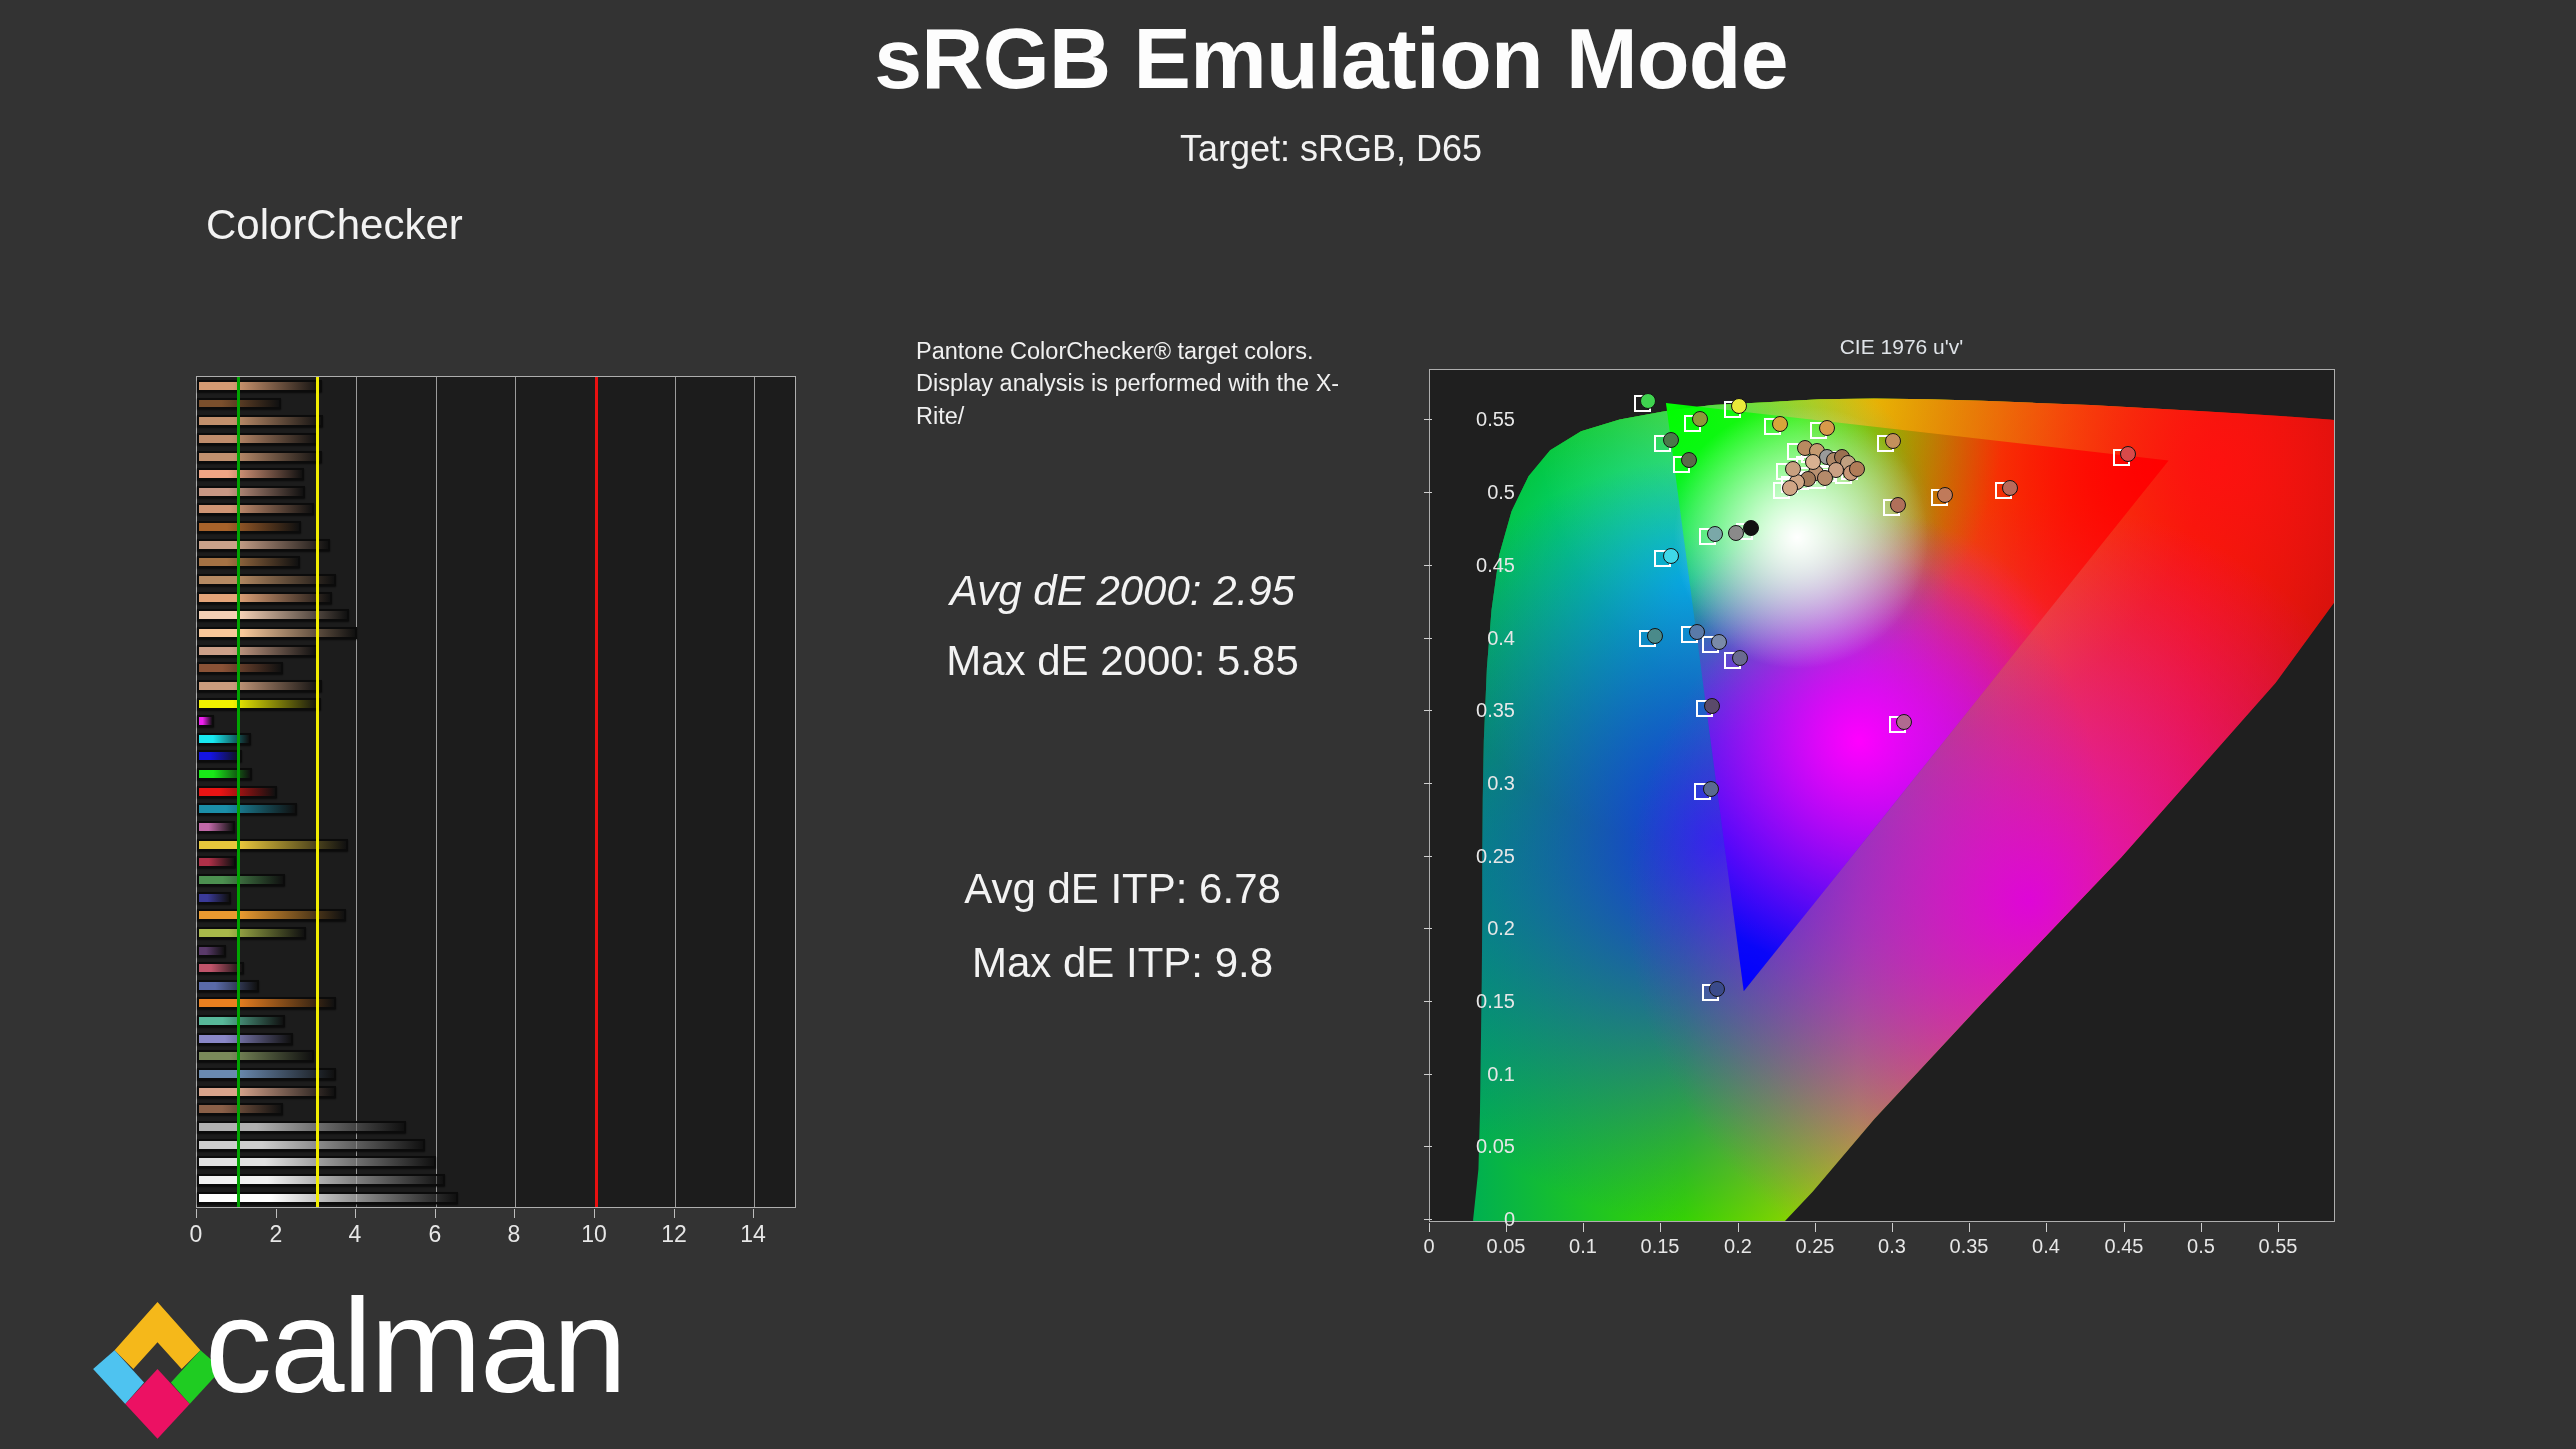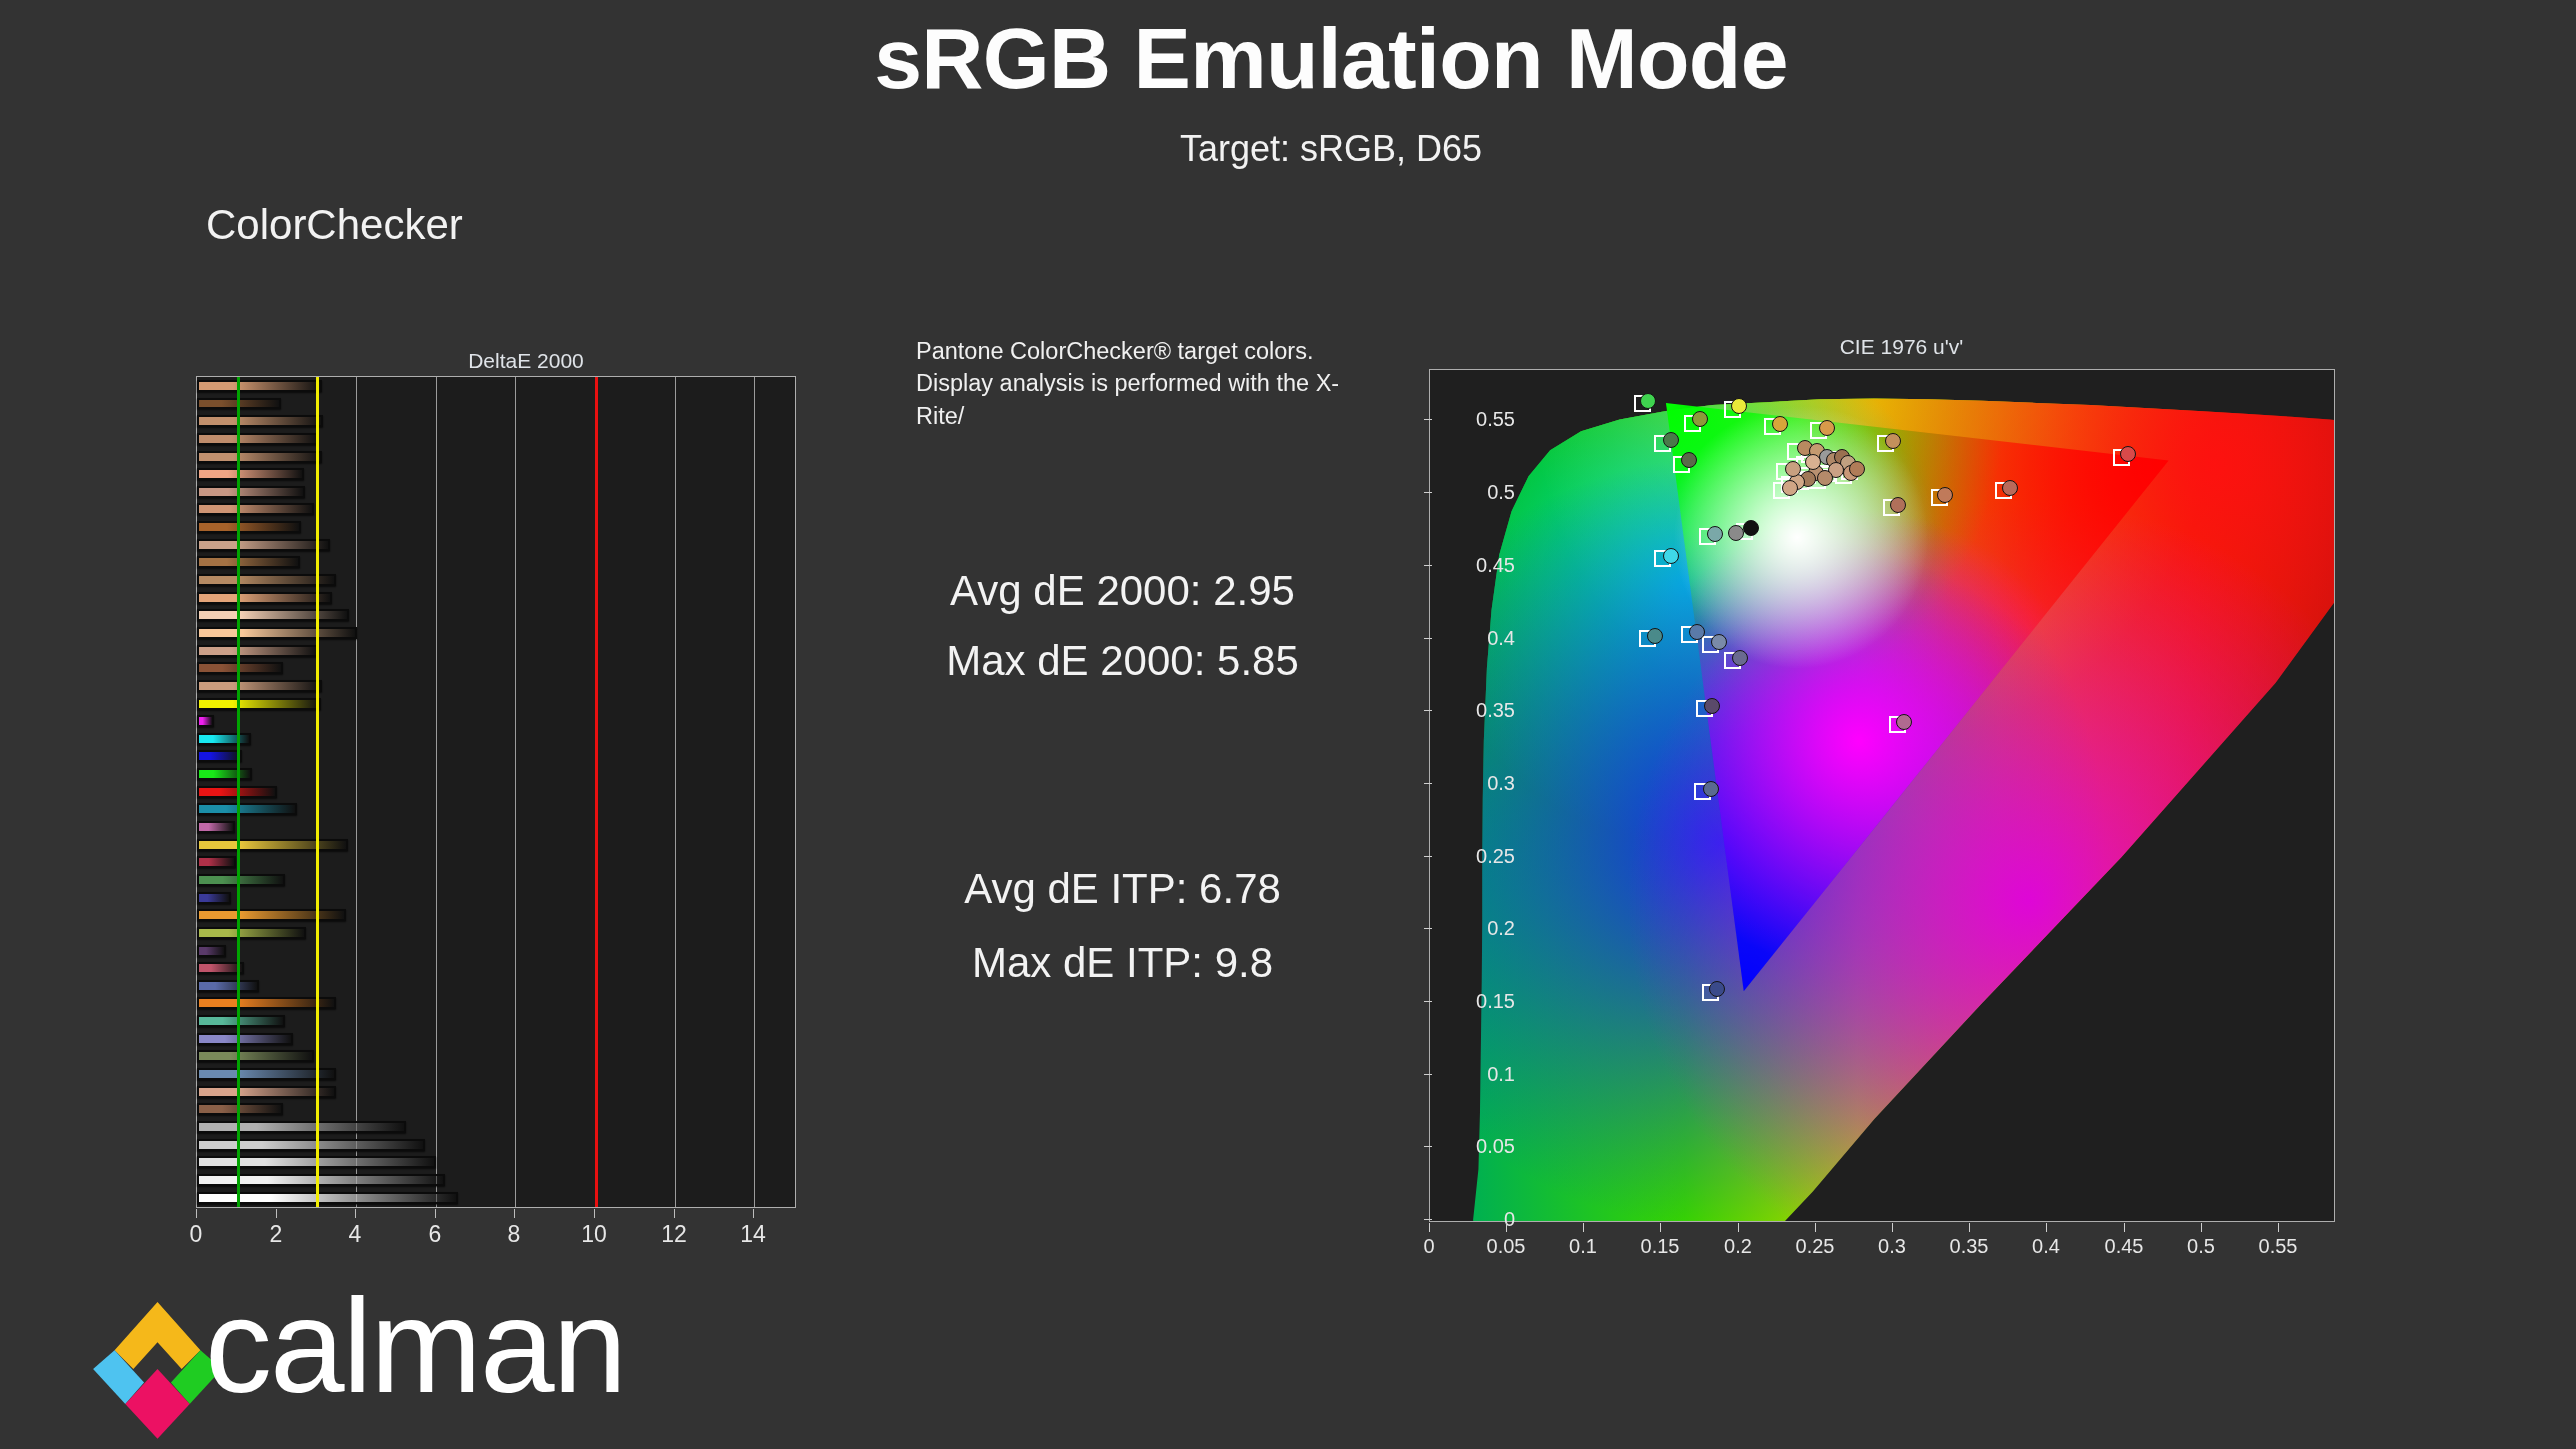--- a/index.html
+++ b/index.html
@@ -24,21 +24,21 @@
   .bar{position:absolute;left:0;border:2px solid #0b0b0b;box-sizing:border-box;
         box-shadow:0 1.3px 1.3px rgba(0,0,0,.65);}
   .de-axis{position:absolute;left:35px;top:860px;width:600px;height:0.7px;}
   .tick{position:absolute;top:0;width:1.3px;height:9.4px;background:#bdbdbd;}
   .ticklab{position:absolute;top:12px;transform:translateX(-50%);font-size:23px;color:#e7e7e7;}
 
   
   #note{left:873px;top:335px;width:470px;font-size:23.5px;line-height:1.38;color:#f0f0f0;}
   .stat{position:absolute;width:617px;text-align:center;font-size:42px;color:#f3f3f3;
         font-weight:400;white-space:nowrap;}
-  #stat-avg2000{left:771px;top:567px;}
+  #stat-avg2000{left:771px;top:567px;font-style:italic;}
   #stat-max2000{left:771px;top:637px;}
   #stat-avgitp{left:771px;top:865px;}
   #stat-maxitp{left:771px;top:939px;}
 
   
   #cie-panel{left:1382px;top:335px;width:1006px;height:912px;}
   #cie-title{left:0;top:0;width:953px;text-align:center;font-size:21px;color:#dfe3e8;}
   #cie-plot{left:47px;top:34px;width:906px;height:853px;background:#1f1f1f;
     border:1.3px solid #aeaeae;box-sizing:border-box;overflow:hidden;}
   .cie-ylab{position:absolute;right:916px;transform:translateY(-50%);
@@ -59,21 +59,20 @@
     font-weight:400;letter-spacing:-2px;line-height:1;}
 </style>
 </head>
 <body>
 
 <div class="abs" id="page-title">sRGB Emulation Mode</div>
 <div class="abs" id="page-subtitle">Target: sRGB, D65</div>
 <div class="abs" id="section-label">ColorChecker</div>
 
 <div class="abs" id="de-panel">
-  <div class="abs" id="de-title">DeltaE 2000</div>
   <div class="abs" id="de-plot">
       <div class="de-grid" style="left: 159px;"></div>
       <div class="de-grid" style="left: 239px;"></div>
       <div class="de-grid" style="left: 318px;"></div>
       <div class="de-grid" style="left: 398px;"></div>
       <div class="de-grid" style="left: 478px;"></div>
       <div class="de-grid" style="left: 557px;"></div>
       <div class="bar" title="Skin 1: 3.15" style="top: 3px; height: 11.6px; width: 125px; background: linear-gradient(90deg, rgb(212, 154, 114) 0%, rgb(212, 154, 114) 28%, rgba(0, 0, 0, 0.42) 100%);"></div>
       <div class="bar" title="Skin 2: 2.1" style="top: 20.6px; height: 11.6px; width: 84px; background: linear-gradient(90deg, rgb(122, 79, 44) 0%, rgb(122, 79, 44) 28%, rgba(0, 0, 0, 0.42) 100%);"></div>
       <div class="bar" title="Skin 3: 3.16" style="top: 38px; height: 11.6px; width: 126px; background: linear-gradient(90deg, rgb(194, 144, 108) 0%, rgb(194, 144, 108) 28%, rgba(0, 0, 0, 0.42) 100%);"></div>

